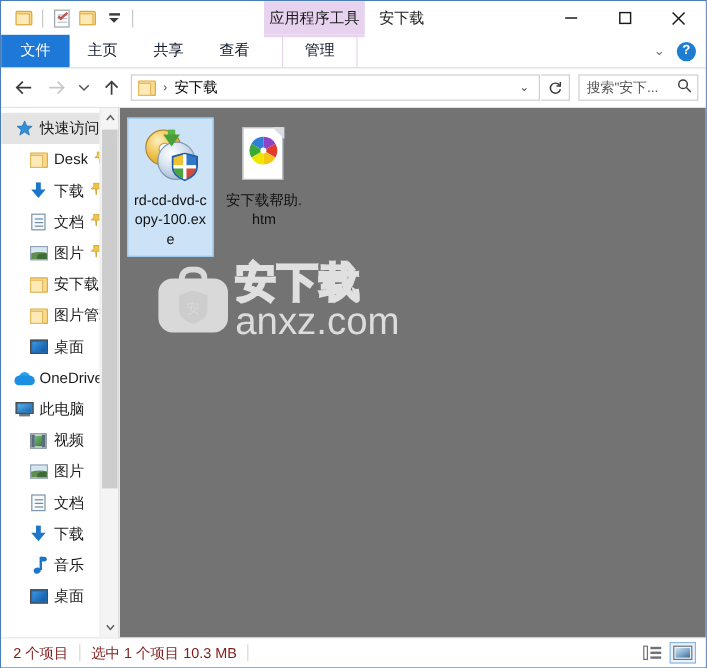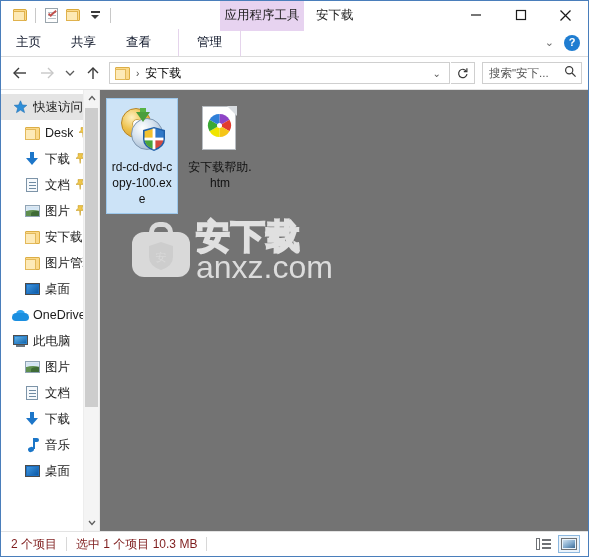--- a/index.html
+++ b/index.html
@@ -635,20 +635,21 @@
         <svg width="13" height="13" viewBox="0 0 13 13">
             <line x1="1.5" y1="1.5" x2="11.5" y2="11.5" stroke="#1b1b1b" stroke-width="1.2"></line>
             <line x1="11.5" y1="1.5" x2="1.5" y2="11.5" stroke="#1b1b1b" stroke-width="1.2"></line>
           </svg>
       </div>
     </div>
   </div>
 
   <div class="ribbon">
     <div class="ctx-underlay"></div>
+    <div class="rtab file">文件</div>
     <div class="rtab">主页</div>
     <div class="rtab">共享</div>
     <div class="rtab">查看</div>
     <div class="rtab mgmt">管理</div>
     <div class="ribbon-right">
       <div class="chev-collapse">⌄</div>
       <div class="help-btn">?</div>
     </div>
   </div>
 
@@ -807,20 +808,30 @@
           <div class="navitem lvl0">
             <span class="nico">
               <div class="ico-pc">
                 <div class="scr">
                   <div class="scrin"></div>
                 </div>
                 <div class="stand"></div>
               </div>
             </span>
             <span class="navlabel">此电脑</span>
+          </div>
+          <div class="navitem lvl1">
+            <span class="nico">
+              <div class="ico-video">
+                <div class="pic"></div>
+                <div class="strip sl"></div>
+                <div class="strip sr"></div>
+              </div>
+            </span>
+            <span class="navlabel">视频</span>
           </div>
           <div class="navitem lvl1">
             <span class="nico">
               <div class="ico-pic">
                 <div class="sky"></div>
                 <div class="hill"></div>
                 <div class="hill2"></div>
               </div>
             </span>
             <span class="navlabel">图片</span>

